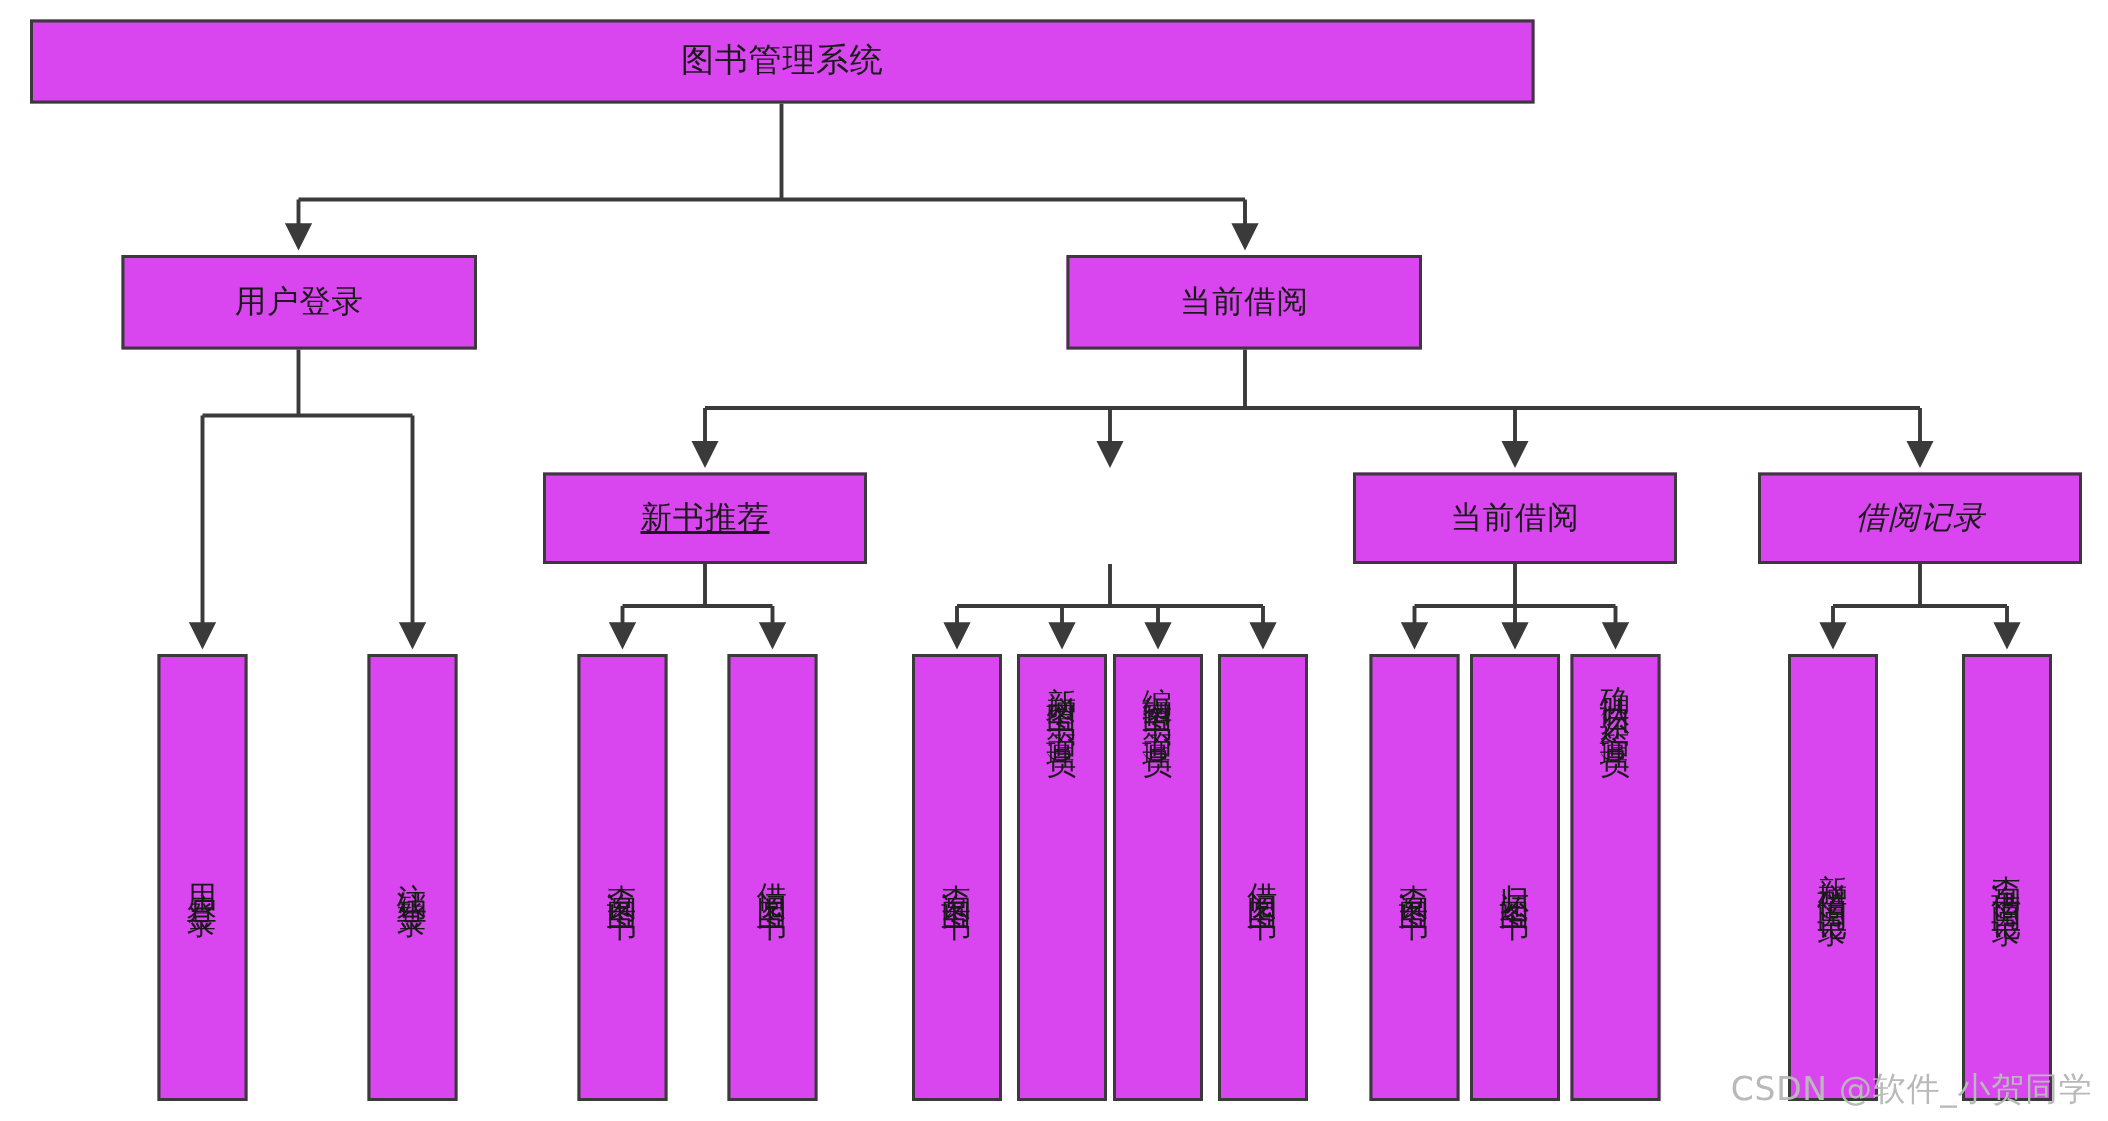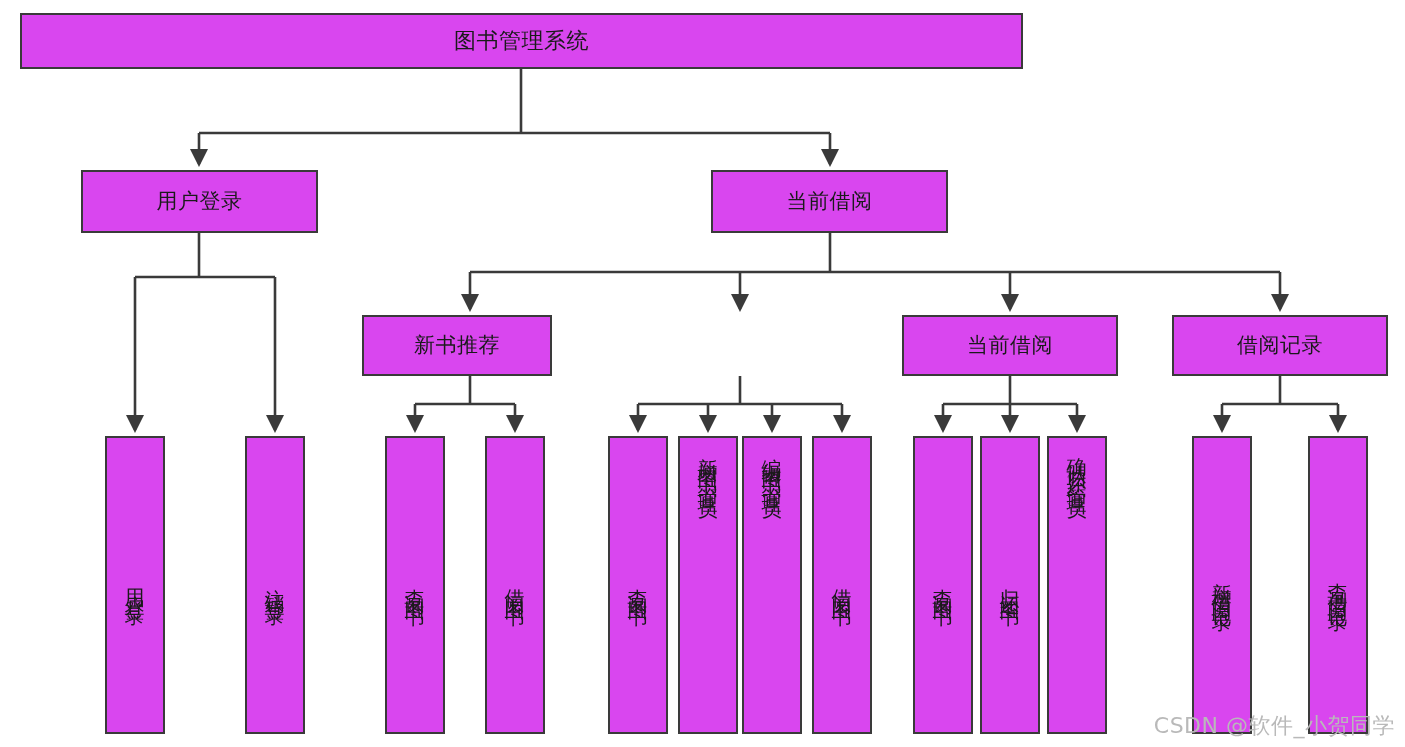--- a/index.html
+++ b/index.html
@@ -141,30 +141,30 @@
   </div>
 
   <div class="node horiz" style="left:81px; top:170px; width:237px; height:63px;">
     <span class="node-label">用户登录</span>
   </div>
 
   <div class="node horiz" style="left:711px; top:170px; width:237px; height:63px;">
     <span class="node-label">当前借阅</span>
   </div>
 
-  <div class="node horiz" style="left:362px; top:315px; width:190px; height:61px;">
+  <div class="node horiz" style="left:362px; top:315px; width:216px; height:61px;text-decoration:underline;">
     <span class="node-label">新书推荐</span>
   </div>
 
 
   <div class="node horiz" style="left:902px; top:315px; width:216px; height:61px;">
     <span class="node-label">当前借阅</span>
   </div>
 
-  <div class="node horiz" style="left:1172px; top:315px; width:216px; height:61px;">
+  <div class="node horiz" style="left:1172px; top:315px; width:216px; height:61px;font-style:italic;">
     <span class="node-label">借阅记录</span>
   </div>
 
   <div class="node vert center-text" style="left:105px; top:436px; width:60px; height:298px;">
     <span class="node-label">用户登录</span>
   </div>
 
   <div class="node vert center-text" style="left:245px; top:436px; width:60px; height:298px;">
     <span class="node-label">注销登录</span>
   </div>

